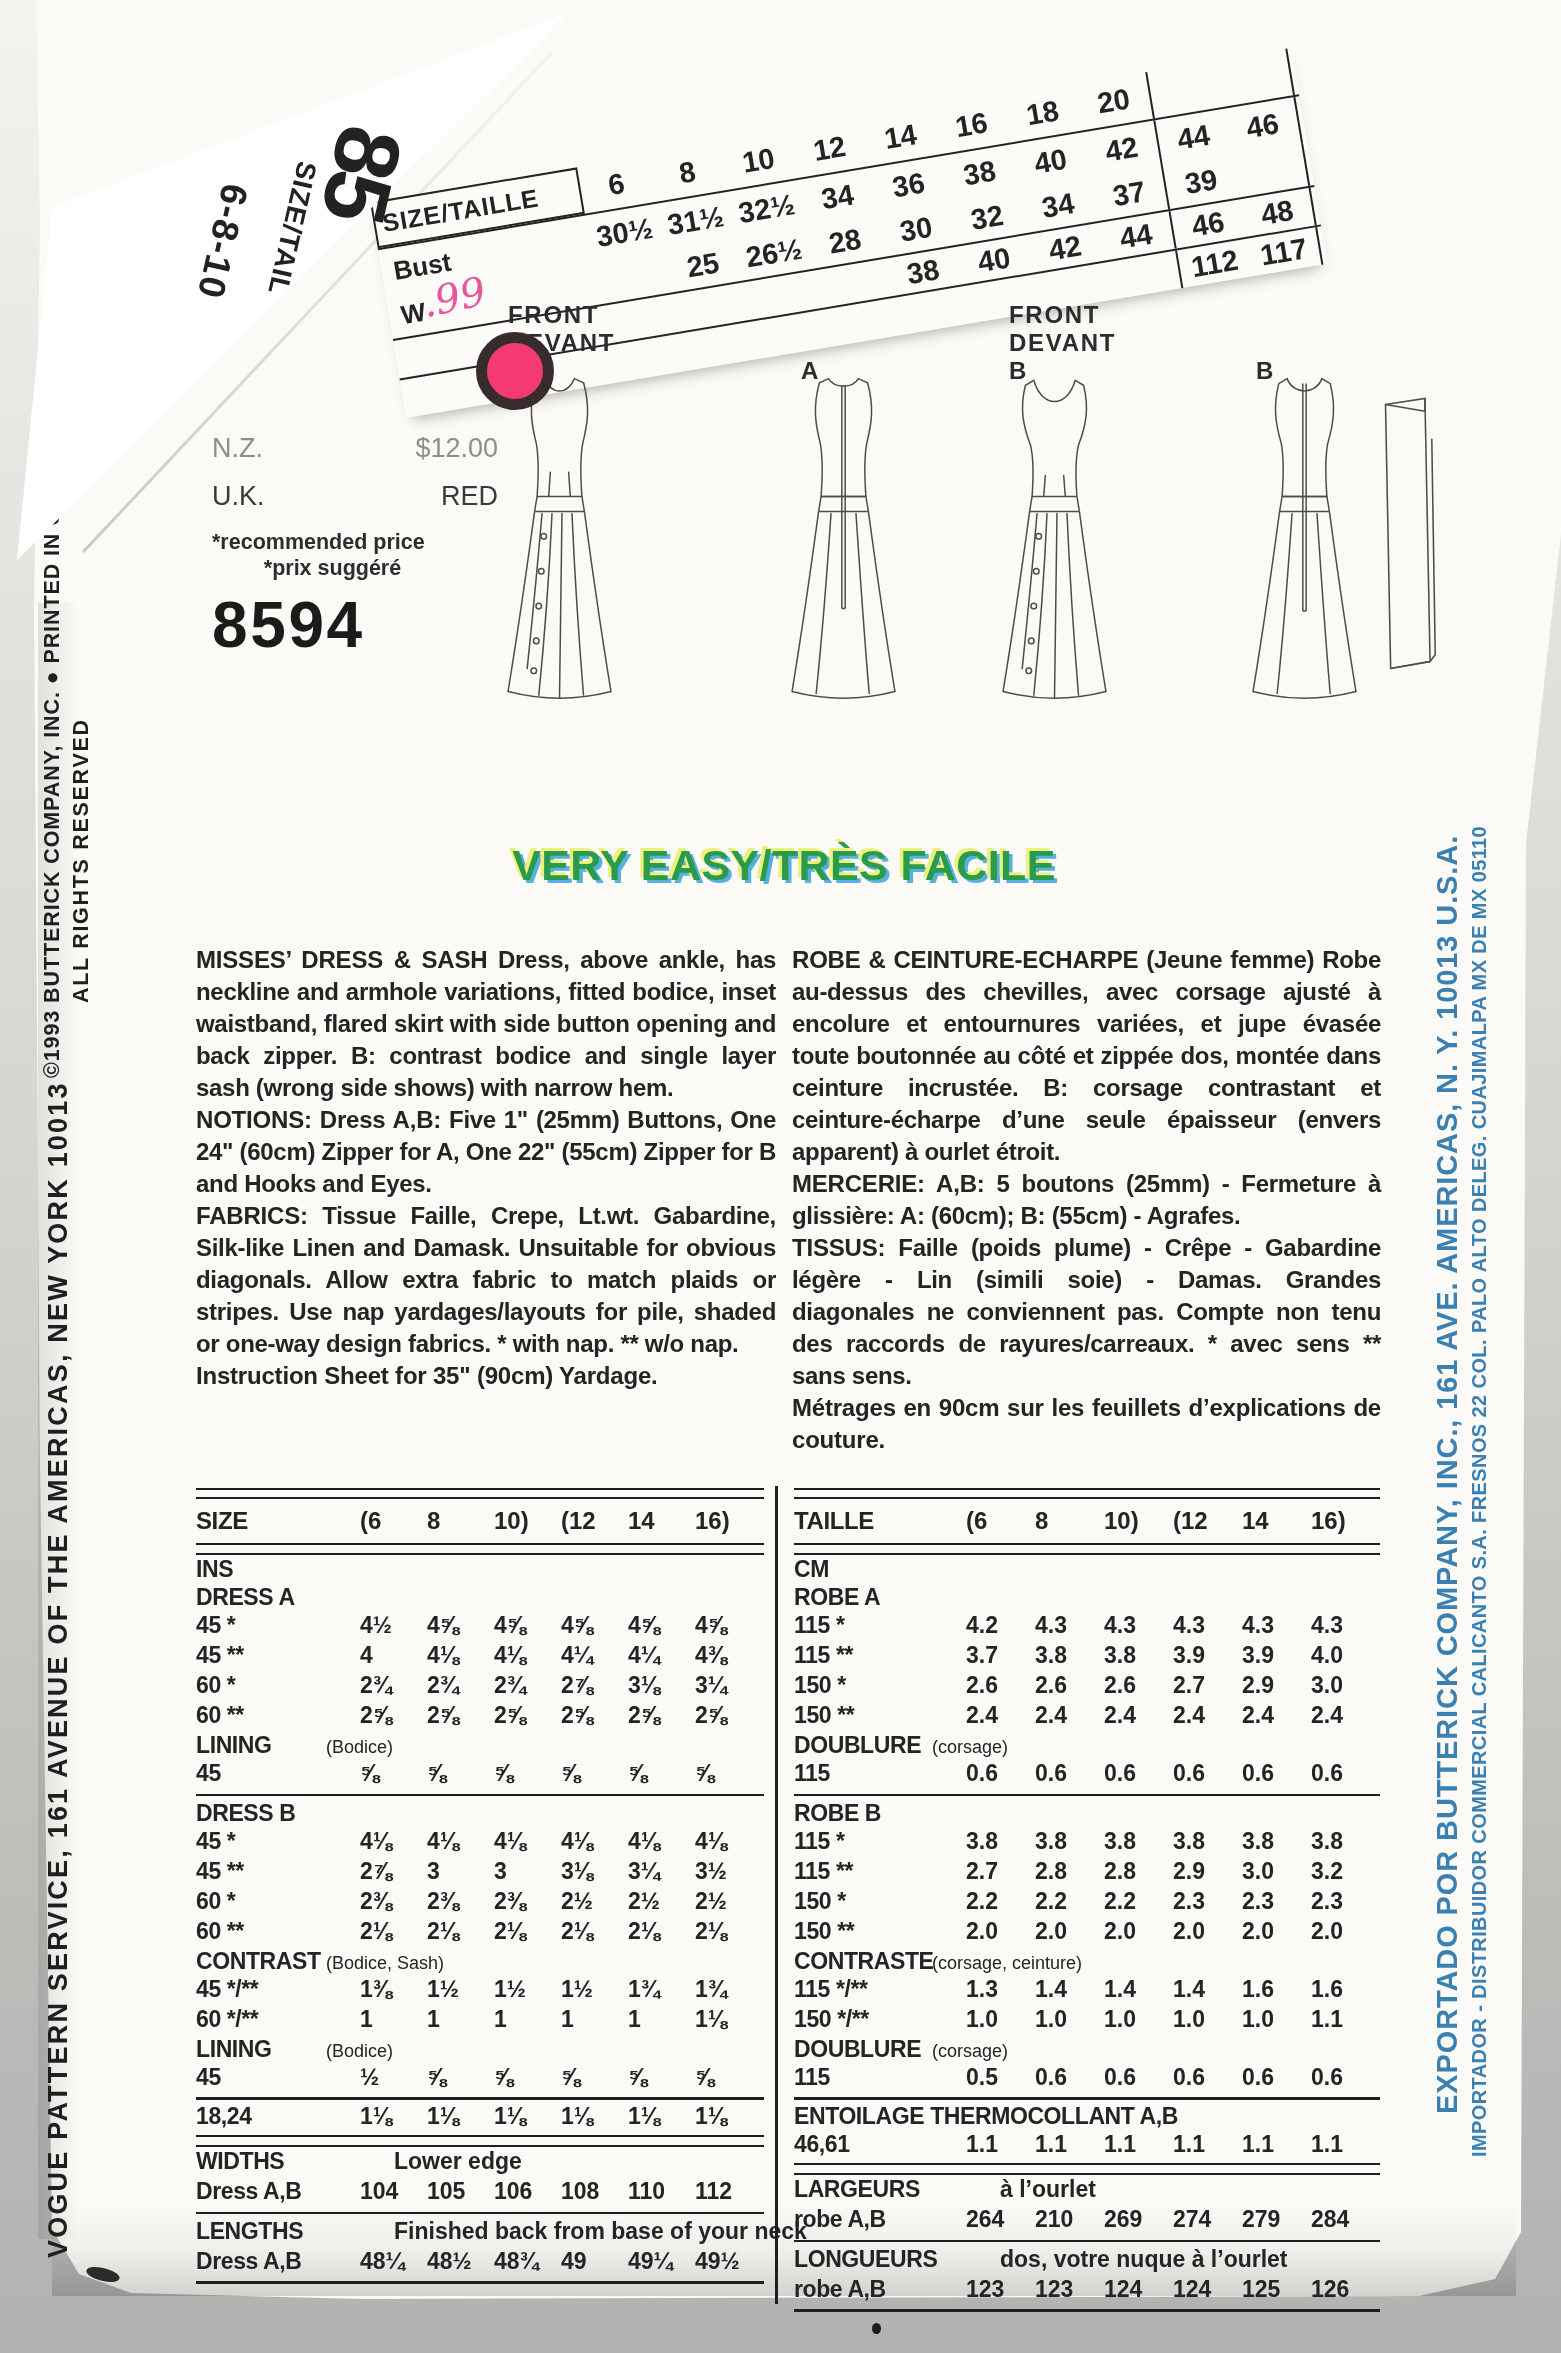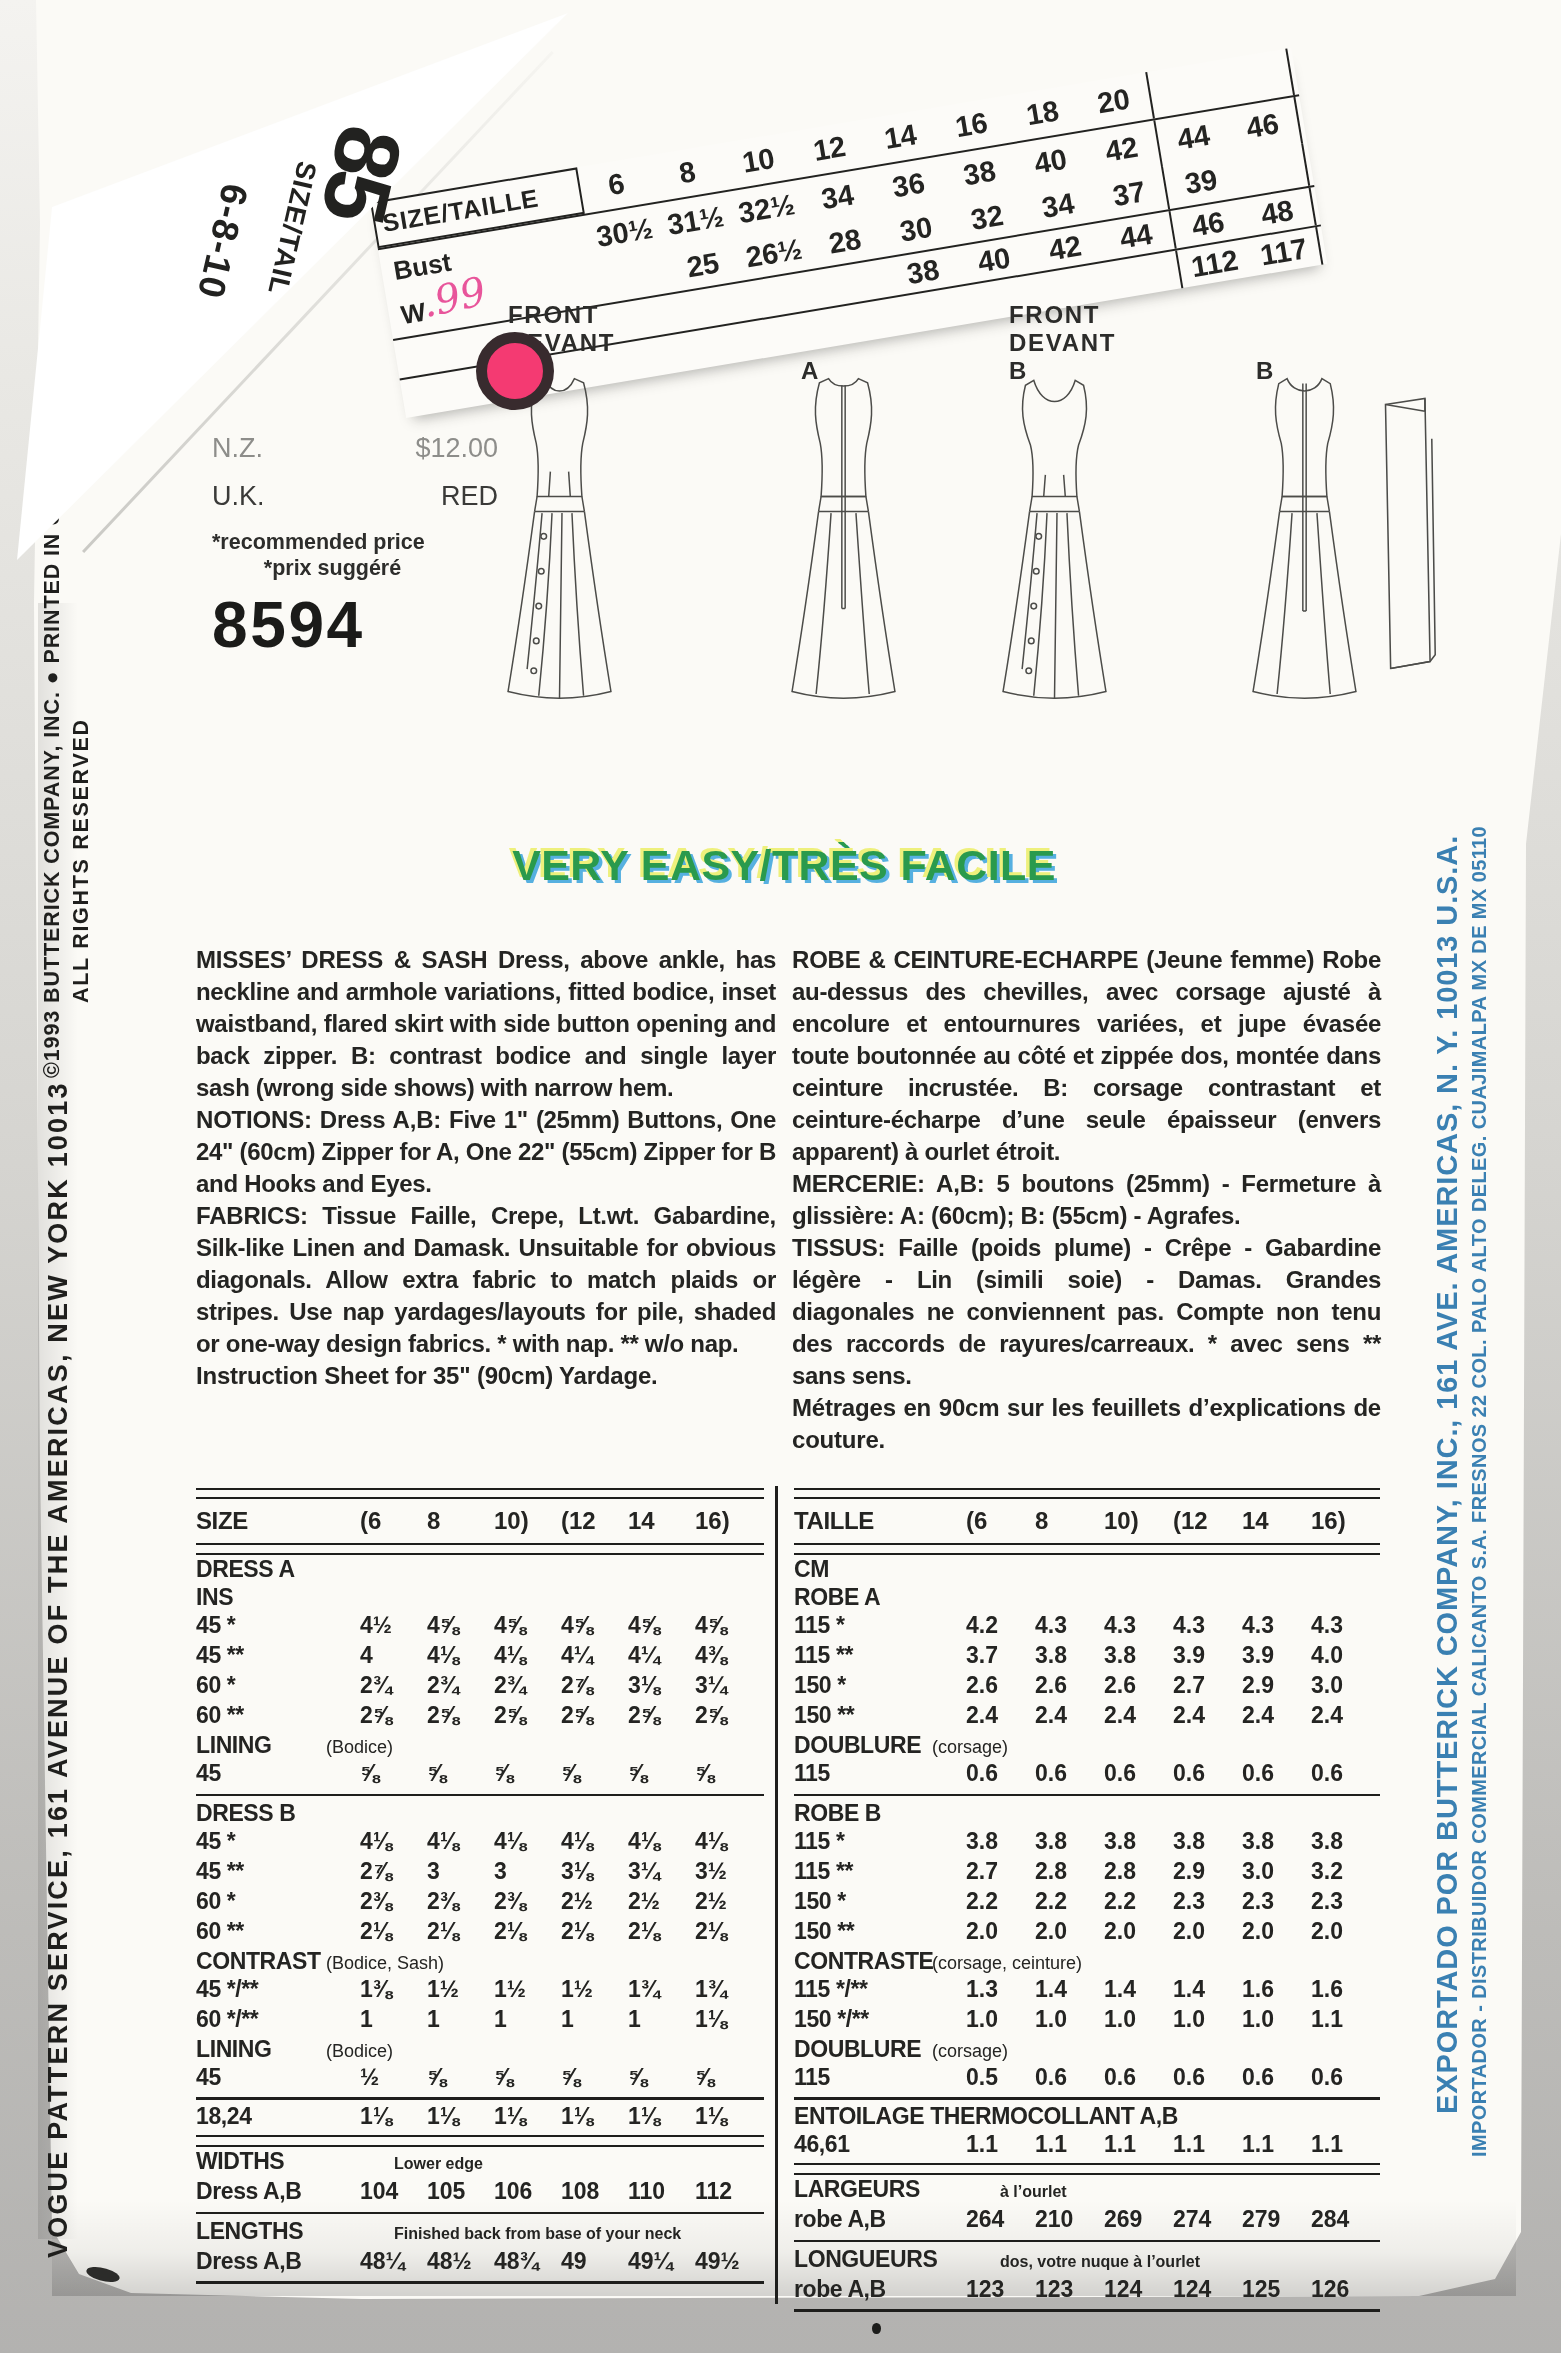--- a/index.html
+++ b/index.html
@@ -79,21 +79,21 @@
   .vline{position:absolute;left:579px;top:0;width:2.6px;height:818px;background:#1e1e1c;}
   .trow{display:flex;align-items:baseline;height:30px;font-weight:700;font-size:23px;color:#242422;}
   .trow.head{height:40px;align-items:center;font-size:24px;}
   .trow.unit{height:28px;}
   .trow.title{height:28px;}
   .tl{flex:0 0 164px;letter-spacing:-0.4px;white-space:nowrap;}
   .rh .tl{flex:0 0 172px;}
   .tc{flex:0 0 67px;text-align:left;white-space:nowrap;}
   .rh .tc{flex:0 0 69px;}
   .ts{font-weight:400;font-size:18px;margin-left:-34px;}
-  .bd{font-weight:700;font-size:16px;margin-left:34px;white-space:nowrap;}
+  .bd{font-weight:700;font-size:23px;margin-left:34px;white-space:nowrap;}
   .hrule{height:2.6px;background:#1e1e1c;margin:3.4px 0;}
   .dblrule{height:7.8px;border-top:2.6px solid #1e1e1c;border-bottom:2.6px solid #1e1e1c;margin:1.7px 0;}
 
   
   .vrot{position:absolute;transform:rotate(-90deg);transform-origin:0 0;white-space:nowrap;z-index:2;}
   #v-vogue{left:43px;top:2258px;width:1171px;font-size:27px;font-weight:700;letter-spacing:2.2px;color:#1f1f1d;}
   #v-copy{left:40px;top:1078px;width:611px;font-size:21.5px;font-weight:700;letter-spacing:0.9px;color:#1f1f1d;}
   #v-rights{left:69px;top:1003px;width:491px;font-size:21.5px;font-weight:700;letter-spacing:1.7px;color:#1f1f1d;}
   #v-export{left:1431px;top:2114px;width:1352px;font-size:29px;font-weight:700;letter-spacing:0.9px;color:var(--export-blue,#3a80b2);}
   #v-import{left:1468px;top:2157px;width:1438px;font-size:20px;font-weight:700;letter-spacing:0.4px;color:var(--export-blue,#3a80b2);}
@@ -295,25 +295,25 @@
         <div class="trow head">
           <span class="tl">SIZE</span>
           <span class="tc">(6</span>
           <span class="tc">8</span>
           <span class="tc">10)</span>
           <span class="tc">(12</span>
           <span class="tc">14</span>
           <span class="tc">16)</span>
         </div>
         <div class="dblrule"></div>
-        <div class="trow title">
-          <span class="tl">DRESS A</span>
-        </div>
         <div class="trow unit">
           <span class="tl">INS</span>
+        </div>
+        <div class="trow title">
+          <span class="tl">DRESS A</span>
         </div>
         <div class="trow r">
           <span class="tl">45 *</span>
           <span class="tc">4½</span>
           <span class="tc">4⅝</span>
           <span class="tc">4⅝</span>
           <span class="tc">4⅝</span>
           <span class="tc">4⅝</span>
           <span class="tc">4⅝</span>
         </div>

